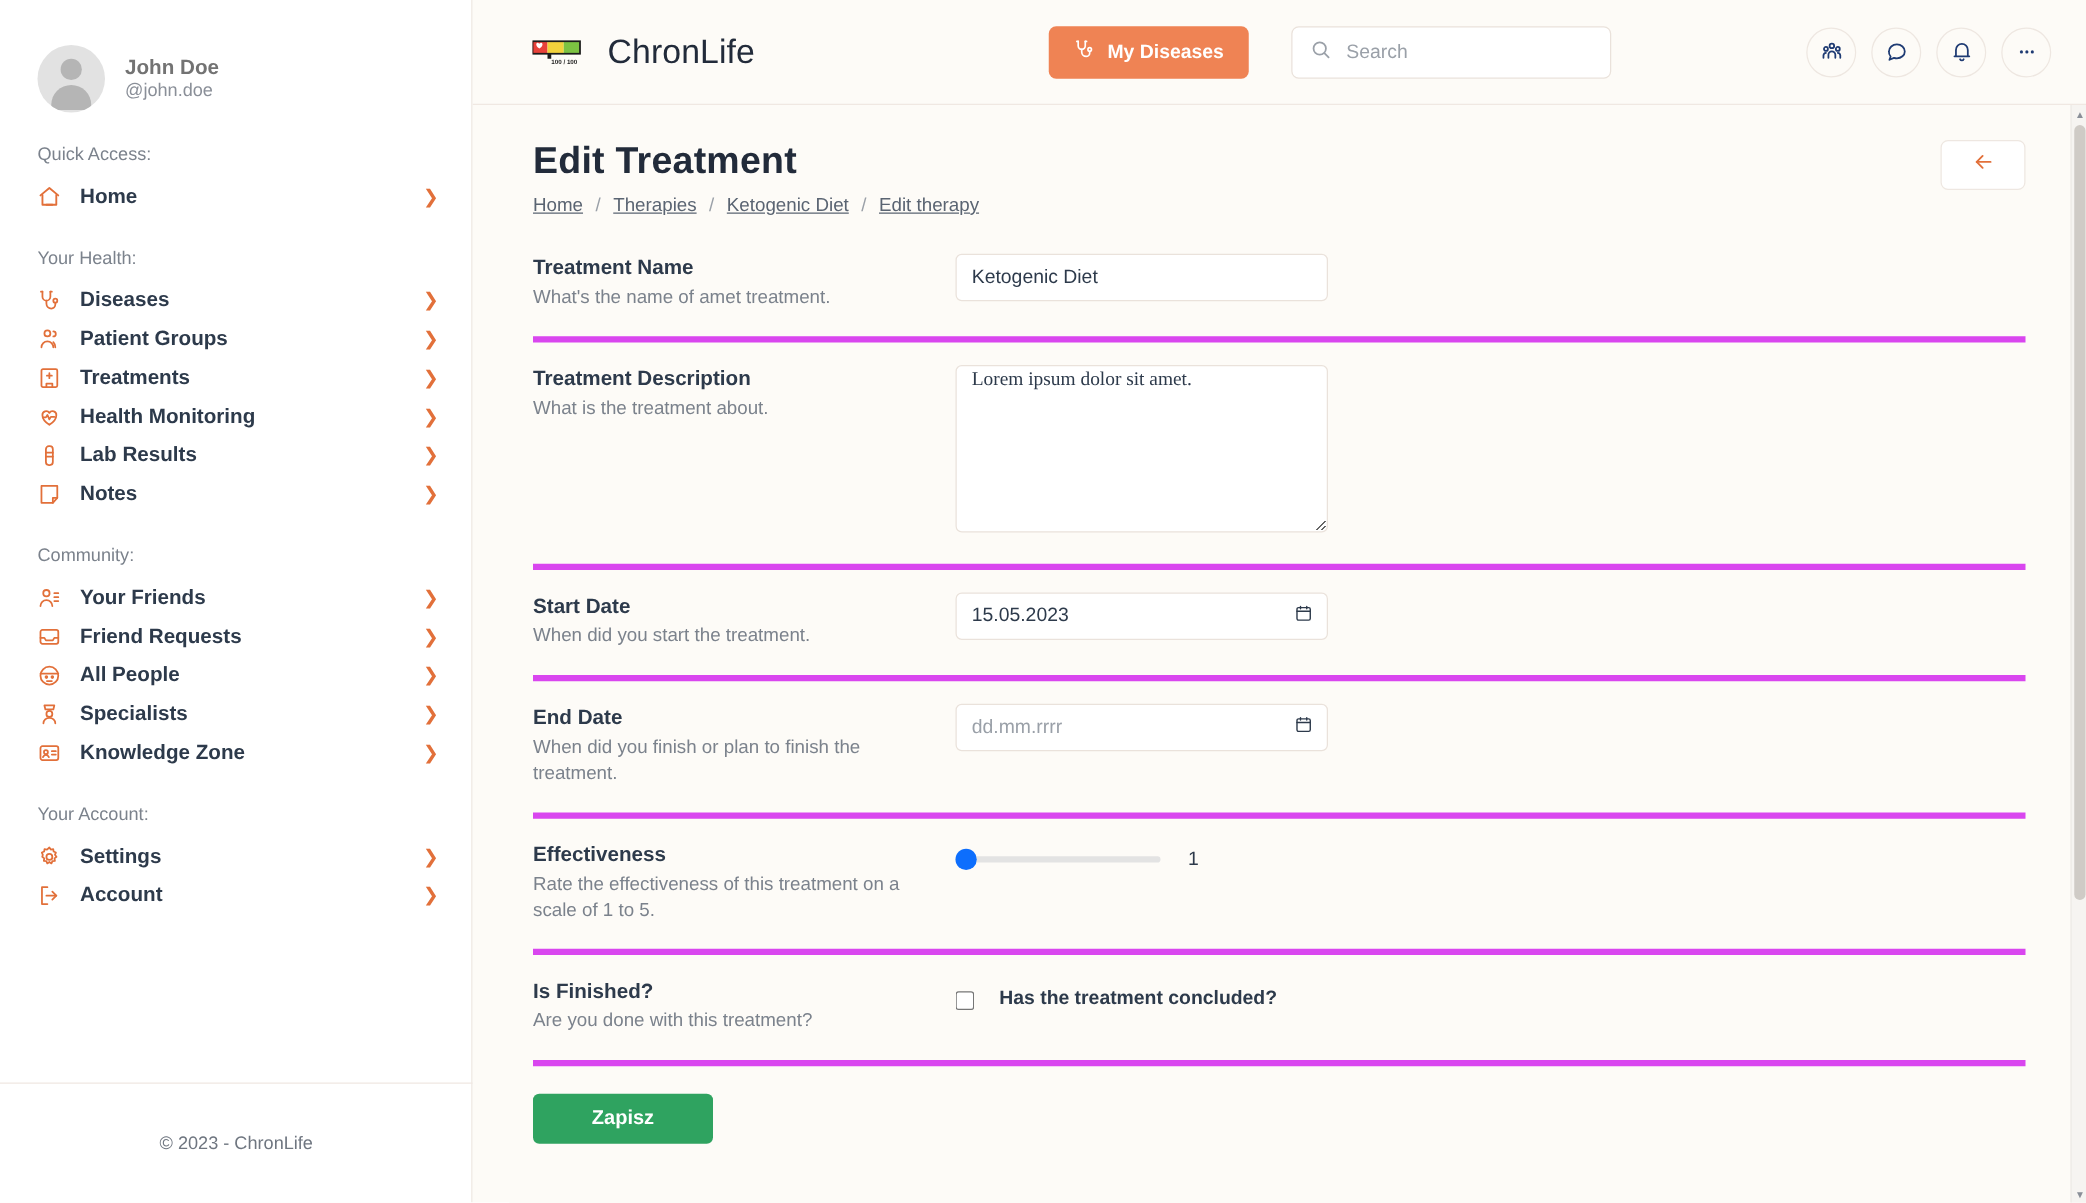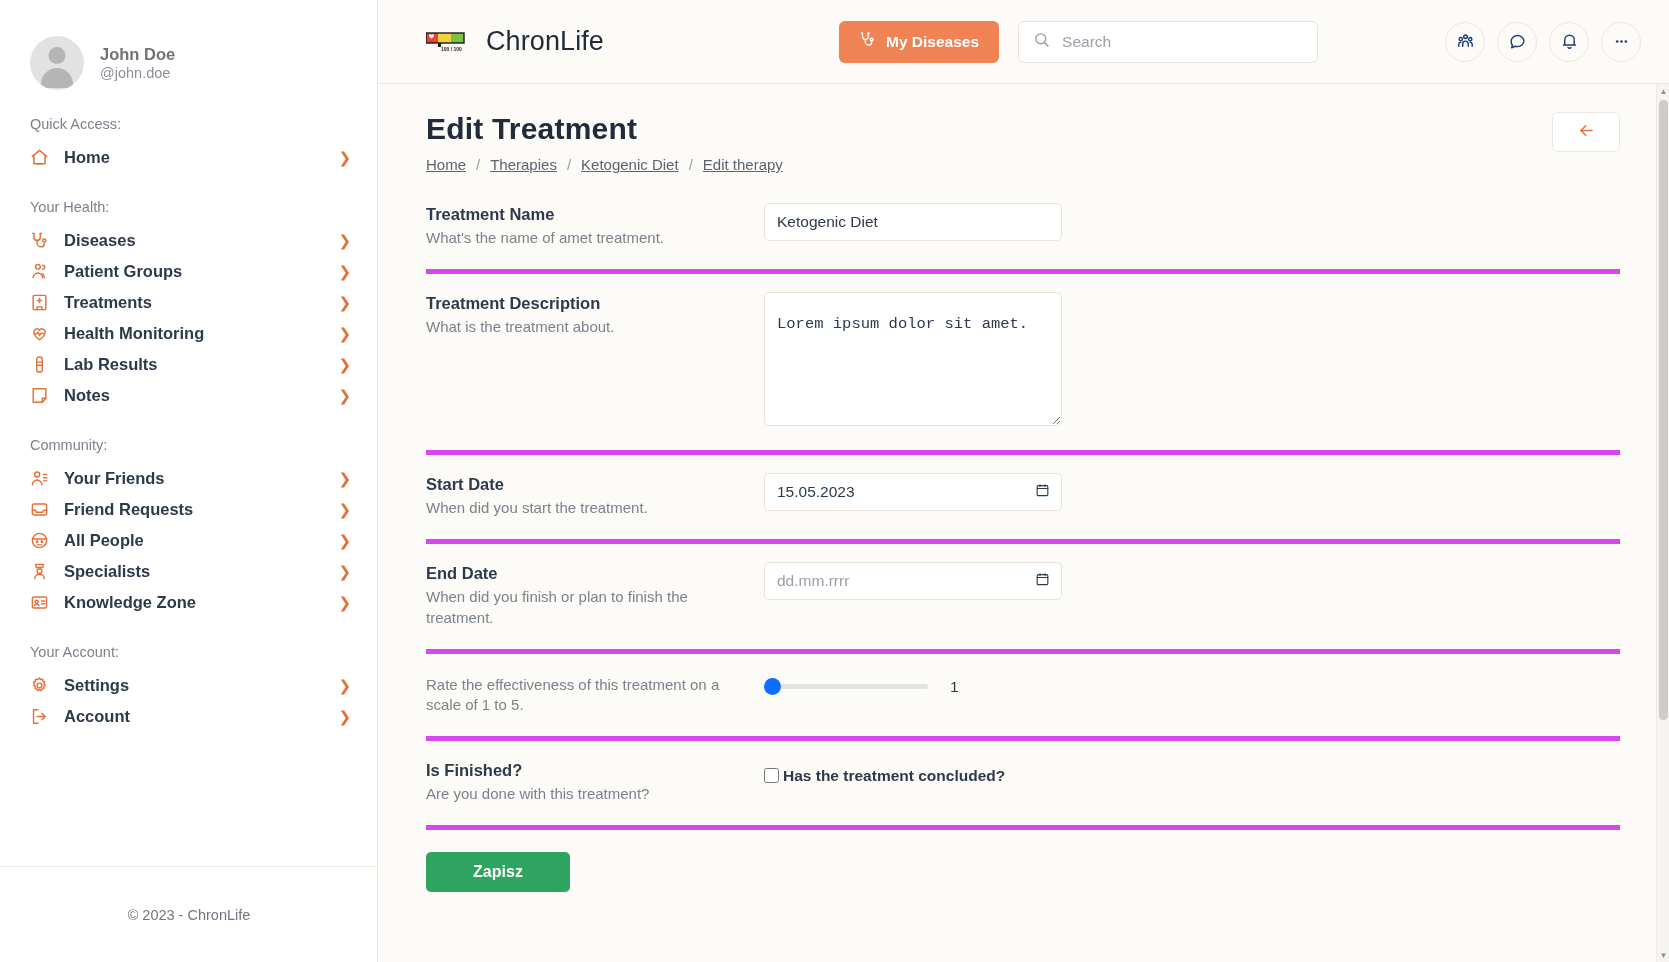--- a/index.html
+++ b/index.html
@@ -80,21 +80,21 @@
     margin-left: 235px;
     background: #ef8354; color: #fff;
     border: none; border-radius: 6px;
     height: 42px; padding: 0 20px;
     display: flex; align-items: center; gap: 10px;
     font-size: 15.5px; font-weight: bold; cursor: pointer;
     font-family: "Liberation Sans", sans-serif;
   }
 
   .search-wrap {
-    margin-left: 19px; width: 300px; height: 42px;
+    margin-left: 34px; width: 256px; height: 42px;
     background: #fff; border: 1px solid #eae2db; border-radius: 6px;
     display: flex; align-items: center; padding: 0 14px; gap: 12px;
   }
   .search-input {
     border: none; outline: none; background: transparent;
     font-size: 15.5px; color: #2d3a4b; width: 100%;
     font-family: "Liberation Sans", sans-serif;
   }
   .search-input::placeholder { color: #9aa0a8; }
 
@@ -141,23 +141,23 @@
     width: 298px; height: 38px;
     border: 1px solid #eae2db; border-radius: 5px;
     background: #fff; padding: 0 12px;
     font-size: 15.5px; color: #2d3a4b; outline: none;
     font-family: "Liberation Sans", sans-serif;
   }
   .txt-input::placeholder { color: #9aa0a8; }
   .txt-area {
     width: 298px; height: 134px;
     border: 1px solid #eae2db; border-radius: 5px;
-    background: #fff; padding: 22px 12px;
+    background: #fff; padding: 2px 12px;
     font-size: 15.5px; color: #2d3a4b; outline: none; resize: vertical;
-    font-family: Liberation Mono, monospace;
+    font-family: Liberation Serif, serif;
   }
   .date-wrap { position: relative; width: 298px; }
   .date-icon {
     position: absolute; right: 12px; top: 50%; transform: translateY(-50%);
     pointer-events: none; color: #2d3a4b;
   }
 
   .slider-row { display: flex; align-items: center; gap: 22px; padding-top: 6px; }
   .slider {
     appearance: none; -webkit-appearance: none;
@@ -168,21 +168,21 @@
     -webkit-appearance: none; appearance: none;
     width: 17px; height: 17px; border-radius: 50%;
     background: #0d6efd; cursor: pointer;
   }
   .slider::-moz-range-thumb {
     width: 17px; height: 17px; border-radius: 50%; border: none;
     background: #0d6efd; cursor: pointer;
   }
   .slider-value { font-size: 15.5px; color: #2d3a4b; }
 
-  .check-row { display: flex; align-items: center; gap: 4px; padding-top: 8px; }
+  .check-row { display: flex; align-items: flex-end; gap: 20px; padding-top: 8px; }
   .check-box { width: 15px; height: 15px; cursor: pointer; accent-color: #0d6efd; }
   .check-label { font-size: 15.5px; font-weight: bold; color: #2d3a4b; }
 
   .submit-wrap { padding-top: 22px; }
   .btn-save {
     background: #2fa360; color: #fff; border: none; border-radius: 5px;
     height: 40px; width: 144px; font-size: 16px; font-weight: bold;
     cursor: pointer; font-family: "Liberation Sans", sans-serif;
   }
 
@@ -559,20 +559,21 @@
                       <rect x="3.5" y="5" width="17" height="16" rx="2"></rect>
                       <path d="M3.5 9.5h17M8 3.5v3M16 3.5v3"></path>
                     </svg>
                 </span>
               </div>
             </div>
           </div>
 
           <div class="form-row">
             <div class="form-label-col">
+              <div class="form-label">Effectiveness</div>
               <div class="form-help">Rate the effectiveness of this treatment on a scale of 1 to 5.</div>
             </div>
             <div class="form-field-col">
               <div class="slider-row">
                 <input class="slider" type="range" min="1" max="5" step="1" value="1" style="">
                 <span class="slider-value">1</span>
               </div>
             </div>
           </div>
 

